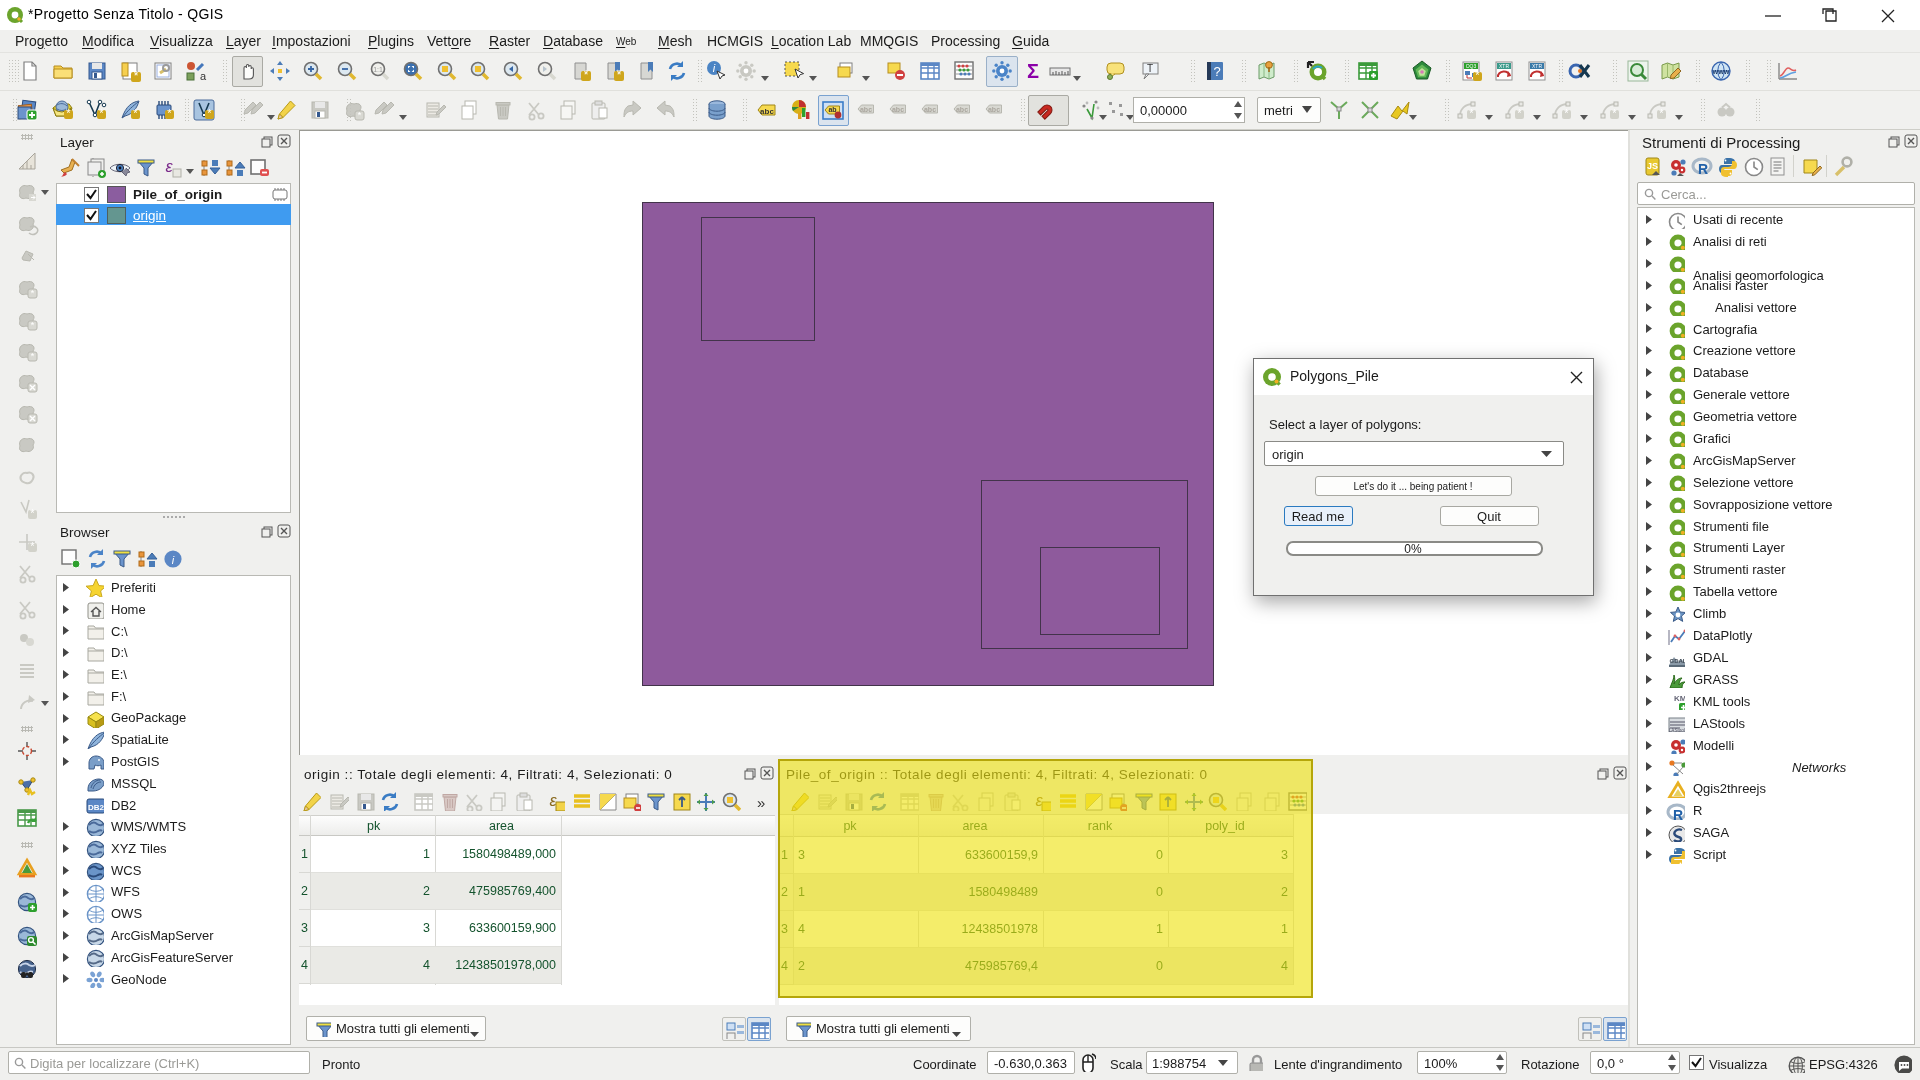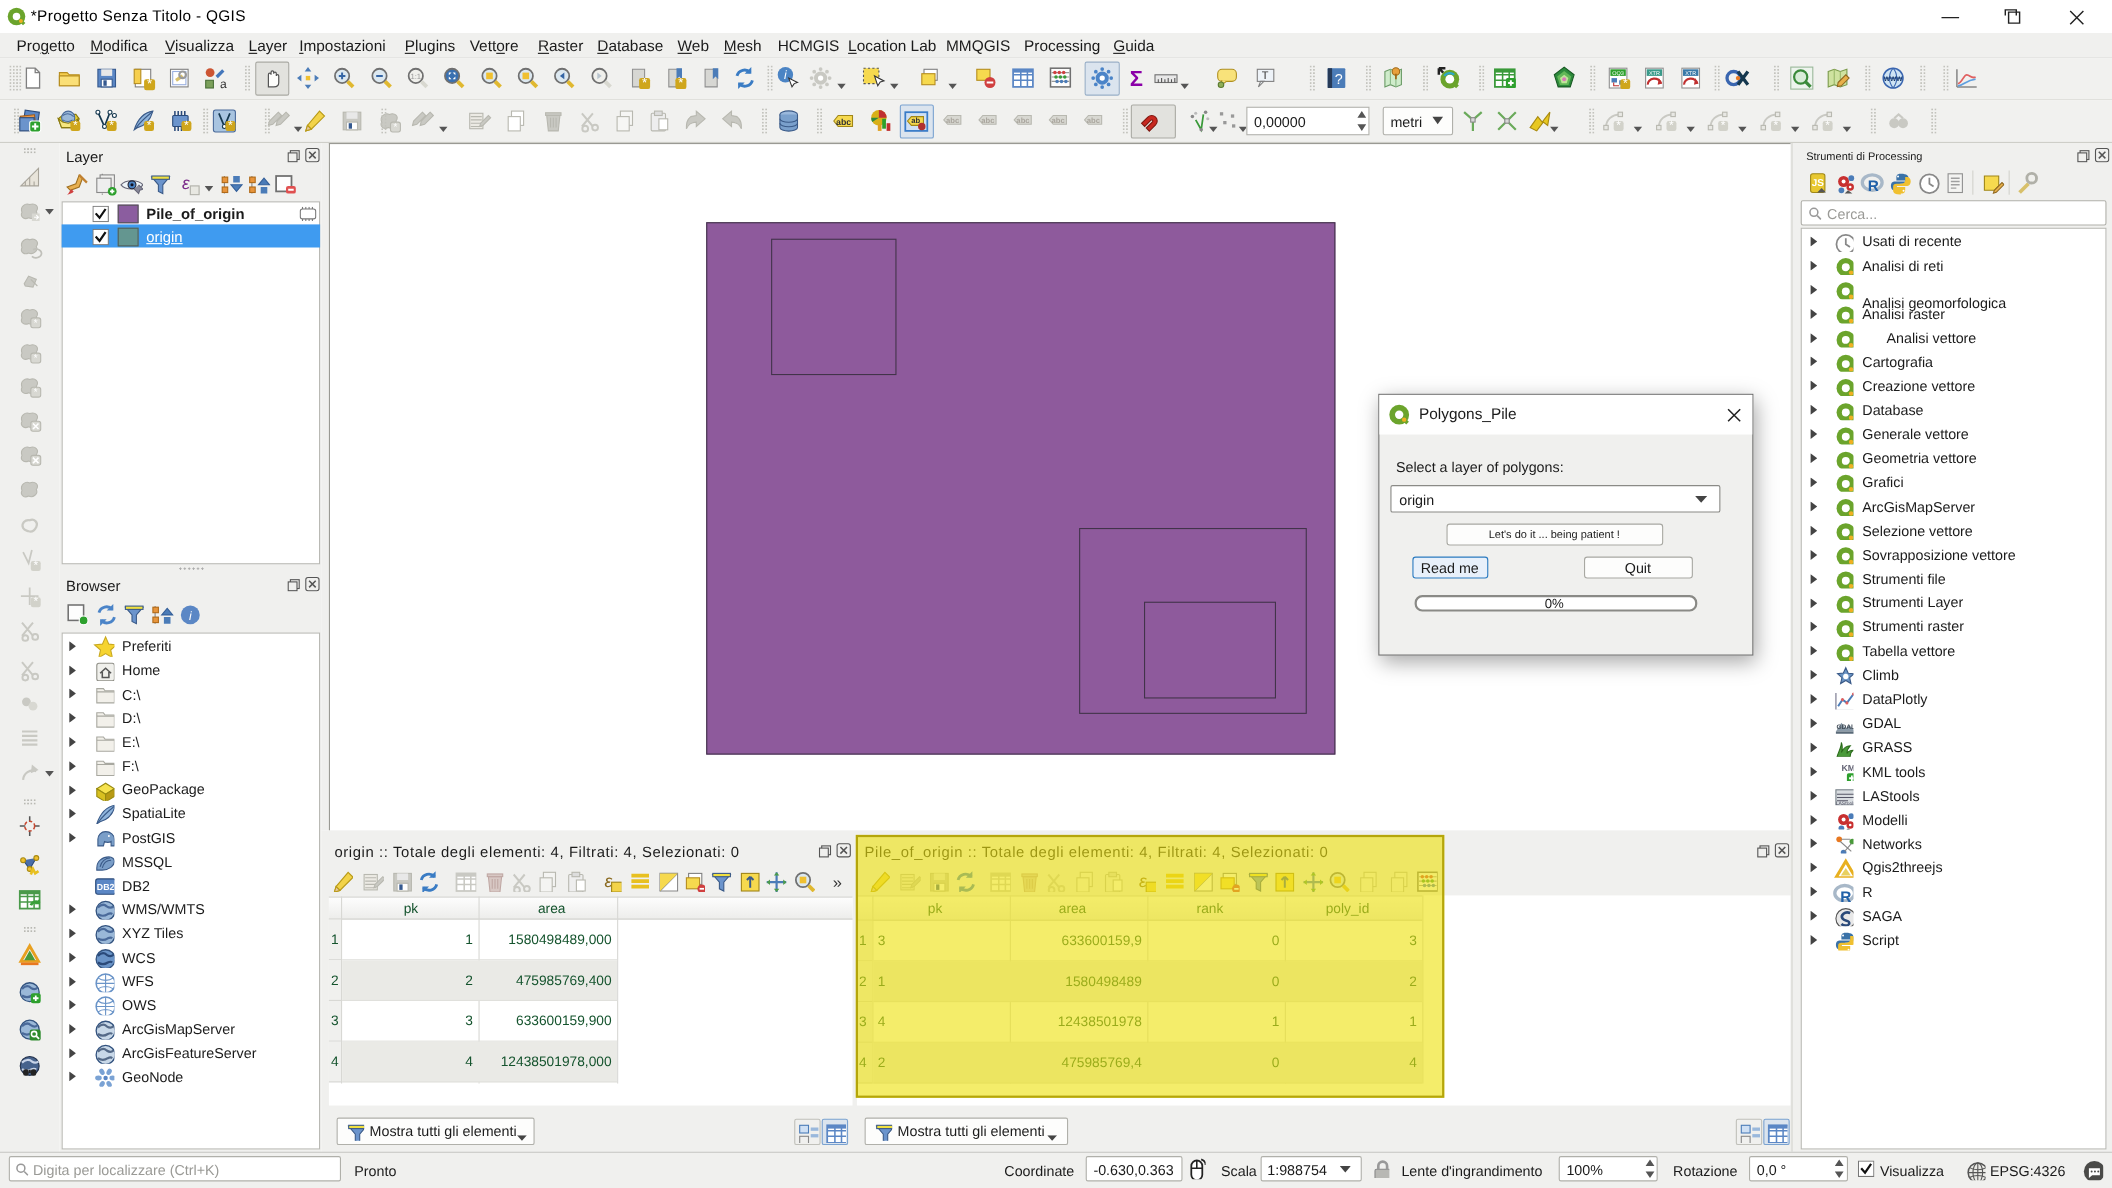--- a/index.html
+++ b/index.html
@@ -28,21 +28,21 @@
 <div class="" style="left:0px;top:30px;width:1920px;height:23px;background:#f0f0ee;border-bottom:1px solid #e3e3e0"></div>
 <div class="t menu" style="left:15px;top:34px;font-size:14px">Pro<u>g</u>etto</div>
 <div class="t menu" style="left:82px;top:34px;font-size:14px"><u>M</u>odifica</div>
 <div class="t menu" style="left:150px;top:34px;font-size:14px"><u>V</u>isualizza</div>
 <div class="t menu" style="left:226px;top:34px;font-size:14px"><u>L</u>ayer</div>
 <div class="t menu" style="left:272px;top:34px;font-size:14px"><u>I</u>mpostazioni</div>
 <div class="t menu" style="left:368px;top:34px;font-size:14px"><u>P</u>lugins</div>
 <div class="t menu" style="left:427px;top:34px;font-size:14px">Vett<u>o</u>re</div>
 <div class="t menu" style="left:489px;top:34px;font-size:14px"><u>R</u>aster</div>
 <div class="t menu" style="left:543px;top:34px;font-size:14px"><u>D</u>atabase</div>
-<div class="t menu" style="left:616px;top:34px;font-size:14px"><u>W</u>eb</div>
+<div class="t menu" style="left:616px;top:34px;font-size:10px"><u>W</u>eb</div>
 <div class="t menu" style="left:658px;top:34px;font-size:14px"><u>M</u>esh</div>
 <div class="t menu" style="left:707px;top:34px;font-size:14px">HCMGIS</div>
 <div class="t menu" style="left:771px;top:34px;font-size:14px"><u>L</u>ocation Lab</div>
 <div class="t menu" style="left:860px;top:34px;font-size:14px">MMQGIS</div>
 <div class="t menu" style="left:931px;top:34px;font-size:14px">Processing</div>
 <div class="t menu" style="left:1012px;top:34px;font-size:14px"><u>G</u>uida</div>
 <div class="" style="left:0px;top:53px;width:1920px;height:38px;background:#f1f1ef;border-bottom:1px solid #e0e0dc"></div>
 <div class="" style="left:0px;top:91px;width:1920px;height:39px;background:#f1f1ef;border-bottom:1px solid #cecec8"></div>
 <div class="" style="left:232px;top:56px;width:31px;height:31px;background:#e2e2de;border:1px solid #aaaaa4;border-radius:2px"></div>
 <div class="" style="left:986px;top:56px;width:32px;height:31px;background:#dbe4ee;border:1px solid #9ab0c8;border-radius:2px"></div>
@@ -1311,21 +1311,21 @@
     </svg>
 <div class="" style="left:1603px;top:1017px;width:24px;height:24px;background:#dbe4ee;border:1px solid #7aa2d0;border-radius:2px"></div>
 <svg style="position:absolute;left:1605px;top:1019px;" width="20" height="20" viewBox="0 0 20 20">
       <rect x="3" y="4" width="18" height="16" fill="#fff" stroke="#5b87c5" stroke-width="1.6"></rect>
       <path d="M3 9h18M3 14h18M10 4v16M16 4v16" stroke="#5b87c5" stroke-width="1.4"></path>
       <rect x="3" y="4" width="18" height="3" fill="#5b87c5"></rect>
     </svg>
 <div class="" style="left:778px;top:759px;width:535px;height:239px;background:rgba(238,226,15,0.62);border:2px solid #b5a60a"></div>
 <div class="" style="left:1628px;top:130px;width:292px;height:917px;background:#f0f0ee"></div>
 <div class="" style="left:1628px;top:130px;width:2px;height:917px;background:#e0e0dc"></div>
-<div class="t" style="left:1642px;top:135px;font-size:10px">Strumenti di Processing</div>
+<div class="t" style="left:1642px;top:135px;font-size:15px">Strumenti di Processing</div>
 <svg style="position:absolute;left:1888px;top:134px;" width="30" height="14" viewBox="0 0 30 14">
       <rect x="3" y="3" width="8" height="8" fill="none" stroke="#555"></rect>
       <rect x="1" y="5" width="8" height="8" fill="#f0f0ee" stroke="#555"></rect>
       <rect x="17" y="1" width="12" height="12" rx="2" fill="none" stroke="#555"></rect>
       <path d="M20 4l6 6m0-6l-6 6" stroke="#555" stroke-width="1.4"></path>
     </svg>
 <svg style="position:absolute;left:1642px;top:155px;" width="22" height="22" viewBox="0 0 22 22">
       <rect x="4" y="3" width="13" height="17" rx="2" fill="#e8c830" stroke="#a08818"></rect>
       <text x="10.5" y="14" font-size="9" font-weight="bold" fill="#fff" text-anchor="middle">JS</text>
       <path d="M14 16l4 4h-8z" fill="#555"></path>
@@ -1622,21 +1622,21 @@
 <div class="t" style="left:1693px;top:738px;">Modelli</div>
 <svg style="position:absolute;left:1645px;top:762px;" width="8" height="9" viewBox="0 0 8 9">
       <path d="M1 0l6 4.5L1 9z" fill="#444"></path>
     </svg>
 <svg style="position:absolute;left:1666px;top:757px;" width="19" height="19" viewBox="0 0 19 19">
       <circle cx="6" cy="6" r="2.6" fill="#e87820"></circle>
       <circle cx="18" cy="8" r="2.6" fill="#4a9a3a"></circle>
       <circle cx="10" cy="18" r="2.6" fill="#4b7cb8"></circle>
       <path d="M7 8l10 9M8 6h8M17 10l-6 7" stroke="#888" fill="none"></path>
     </svg>
-<div class="t" style="left:1693px;top:760px;">Networks</div>
+<div class="t" style="left:1792px;top:760px;font-style:italic;">Networks</div>
 <svg style="position:absolute;left:1645px;top:784px;" width="8" height="9" viewBox="0 0 8 9">
       <path d="M1 0l6 4.5L1 9z" fill="#444"></path>
     </svg>
 <svg style="position:absolute;left:1666px;top:779px;" width="19" height="19" viewBox="0 0 19 19">
       <path d="M12 4l9 15H3z" fill="none" stroke="#e8b020" stroke-width="2.8"></path>
       <path d="M12 10l4.5 7h-9z" fill="#e8d060"></path>
     </svg>
 <div class="t" style="left:1693px;top:781px;">Qgis2threejs</div>
 <svg style="position:absolute;left:1645px;top:806px;" width="8" height="9" viewBox="0 0 8 9">
       <path d="M1 0l6 4.5L1 9z" fill="#444"></path>

